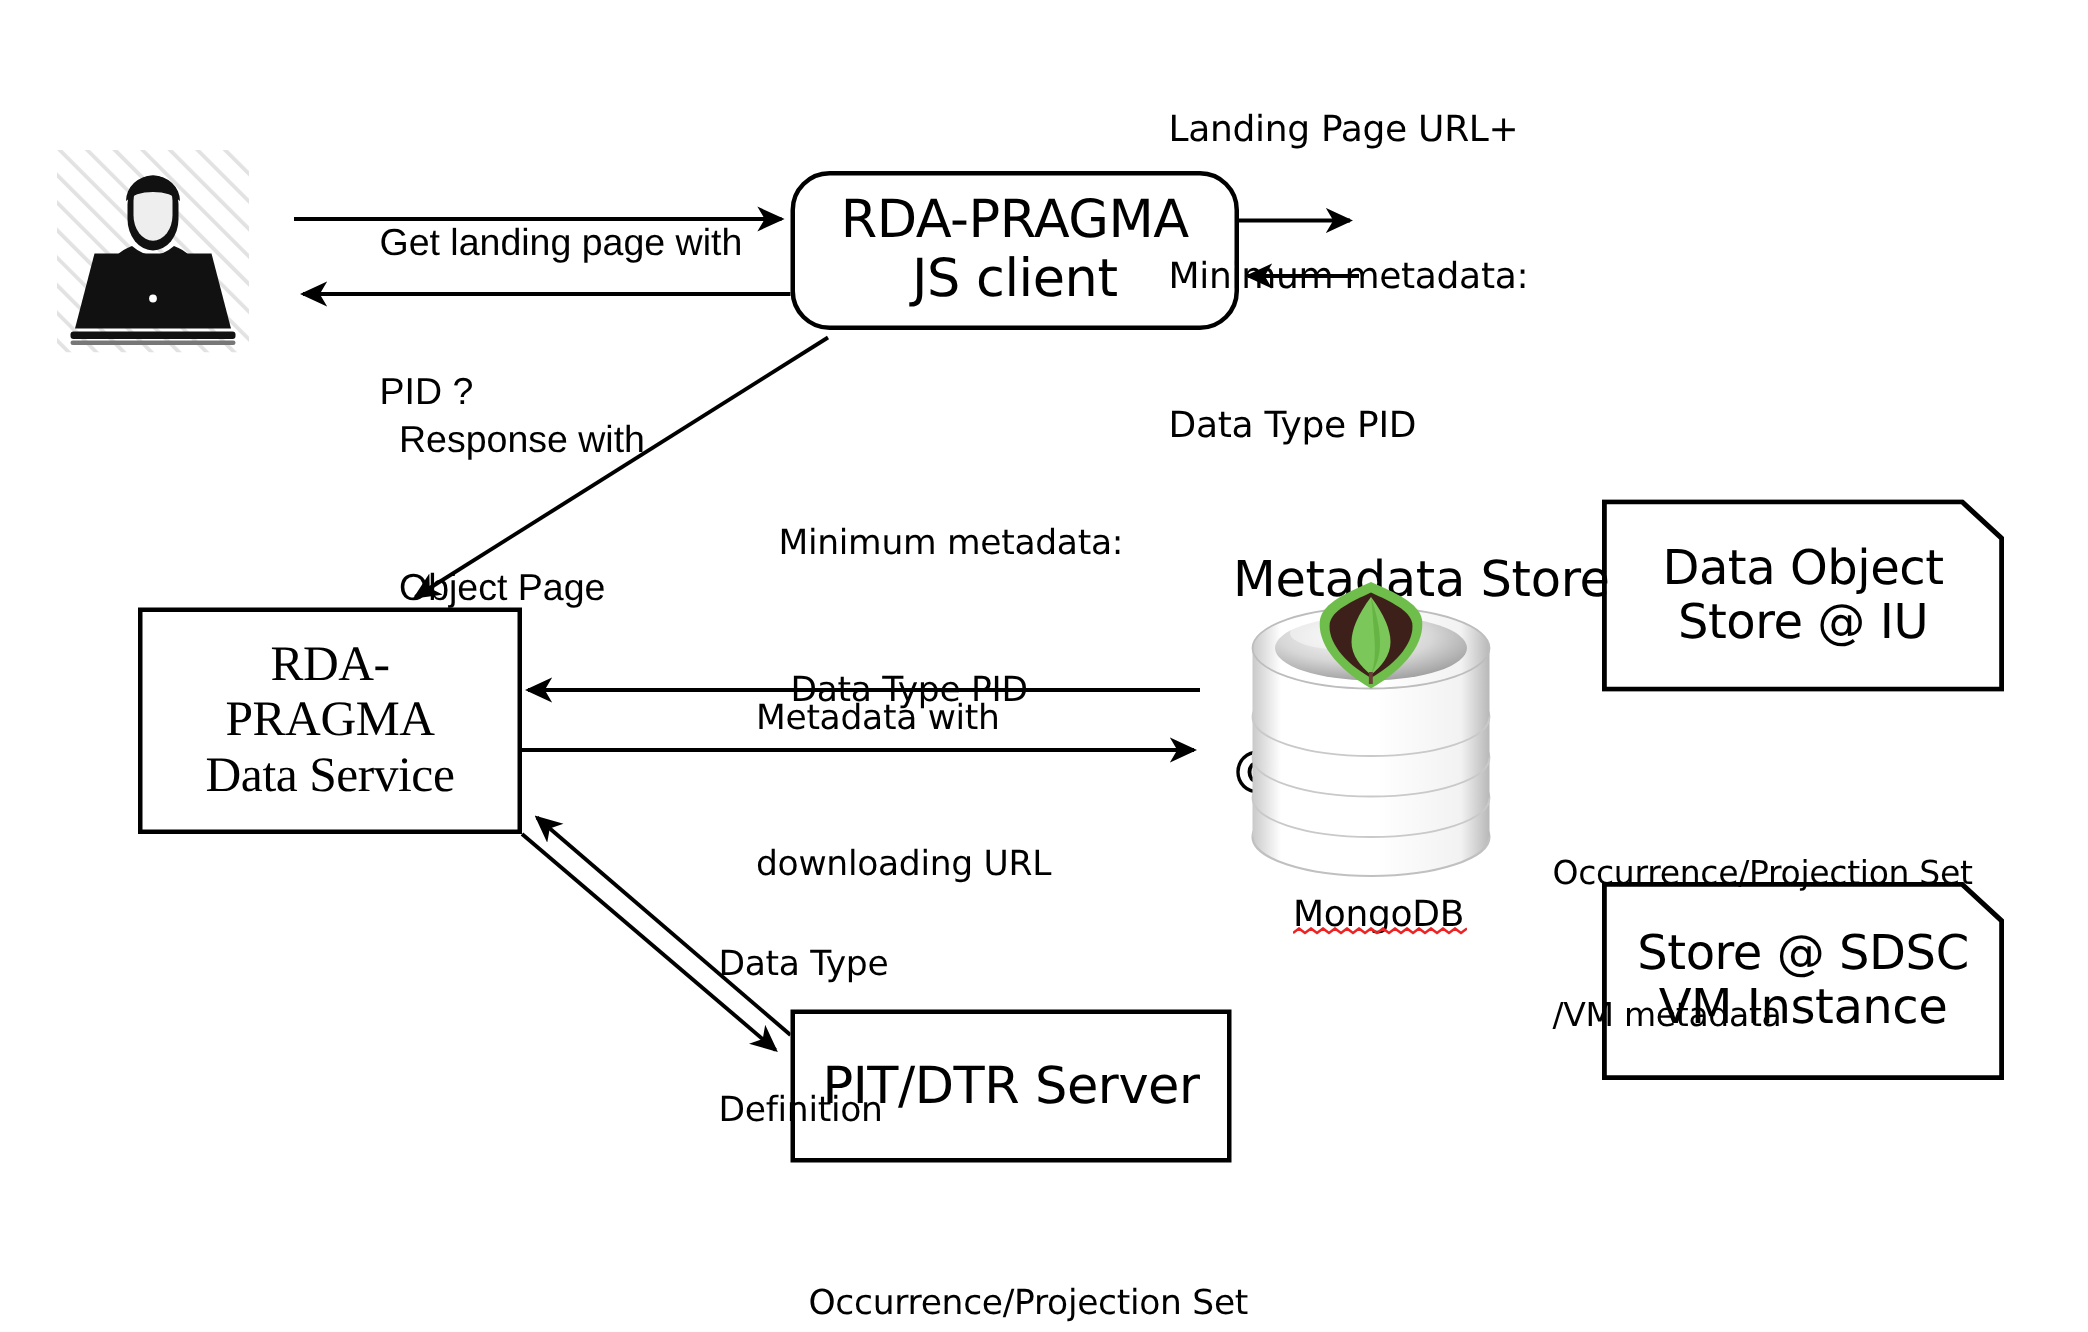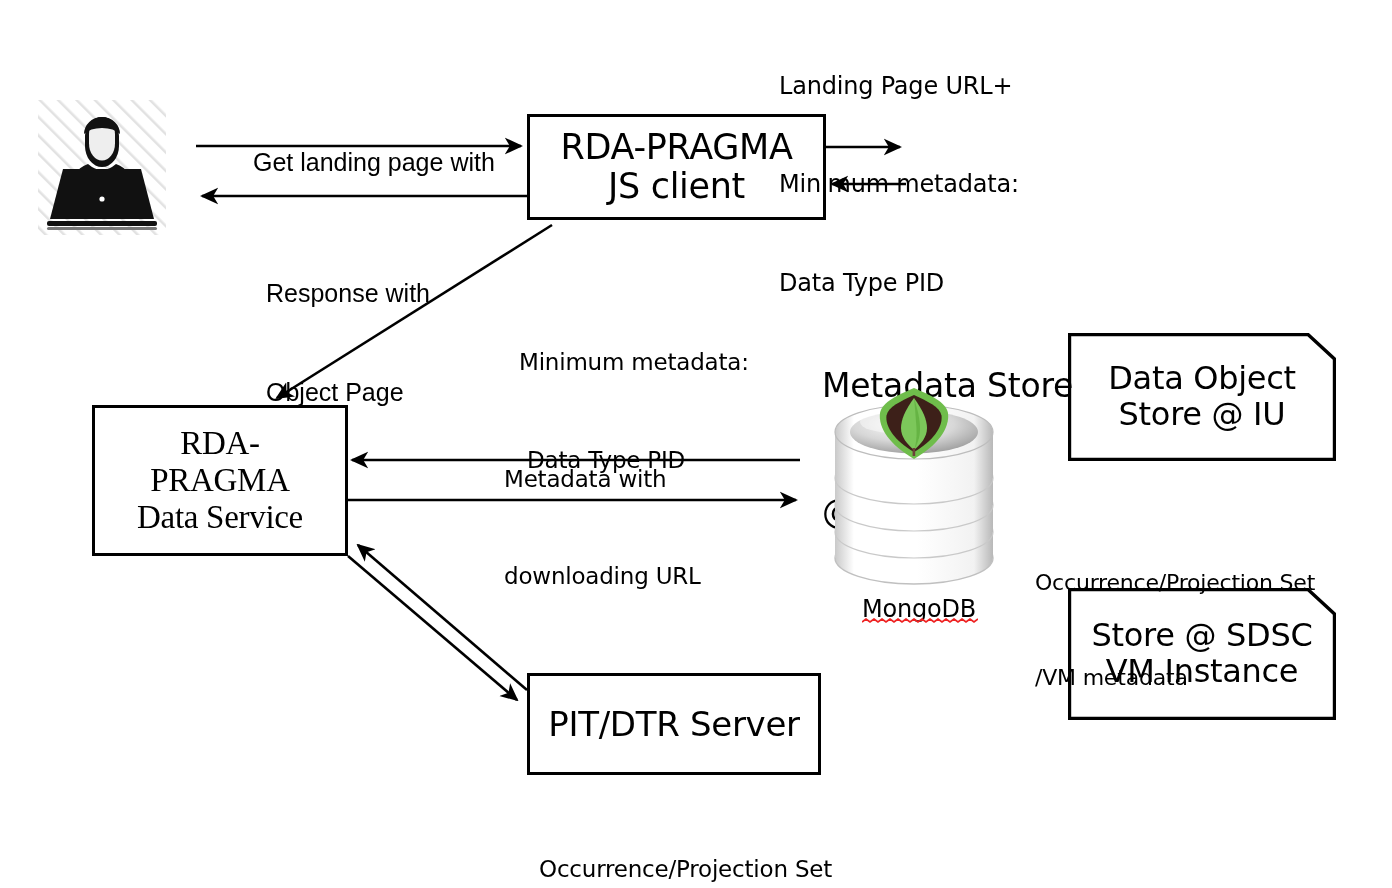--- a/index.html
+++ b/index.html
@@ -142,21 +142,21 @@
       <path d="M31,92 q2,-22 19,-28 q7,6 14,6 q7,0 14,-6 q17,6 19,28 z" fill="#111"></path>
 
       <path d="M25,69 L103,69 L116,119 L12,119 Z" fill="#111"></path>
       <circle cx="64" cy="99" r="2.6" fill="#ffffff"></circle>
 
       <rect x="9" y="121" width="110" height="5" rx="2" fill="#111"></rect>
       <rect x="9" y="127" width="110" height="3" rx="1.5" fill="#777"></rect>
     </svg>
   </div>
 
-  <div class="node-box" style="left:527px; top:114px; width:299px; height:106px; font-size:35px;">
+  <div class="node-box" style="left:527px; top:114px; width:299px; height:106px; font-size:35px;border-radius:26px;">
     <div class="lines">
       <div>RDA-PRAGMA</div>
       <div>JS client</div>
     </div>
   </div>
 
 
   <div class="node-box" style="left:92px; top:405px; width:256px; height:151px; font-size:33px;font-family:Liberation Serif, serif;">
     <div class="lines">
       <div>RDA-</div>
@@ -242,20 +242,21 @@
     </svg>
   </div>
 
   <div class="label" style="left:862px; top:594px; font-size:24px;">MongoDB</div>
   <svg class="squiggle" style="left:862px; top:618px; width:116px;" viewBox="0 0 116 6" preserveAspectRatio="none">
     <path d="M0,4 L4,1 L8,4 L12,1 L16,4 L20,1 L24,4 L28,1 L32,4 L36,1 L40,4 L44,1 L48,4 L52,1 L56,4 L60,1 L64,4 L68,1 L72,4 L76,1 L80,4 L84,1 L88,4 L92,1 L96,4 L100,1 L104,4 L108,1 L112,4 L116,1" fill="none" stroke="#ee2222" stroke-width="1.7"></path>
   </svg>
 
   <div class="label helv" style="left:253px; top:80px; font-size:25px; line-height:1.32;">
     <div>Get landing page with</div>
+    <div>PID ?</div>
   </div>
 
   <div class="label helv" style="left:266px; top:211px; font-size:25px; line-height:1.32;">
     <div>Response with</div>
     <div>Object Page</div>
   </div>
 
   <div class="label" style="left:779px; top:4px; font-size:24px; line-height:1.37;">
     <div>Landing Page URL+</div>
     <div>Minimum metadata:</div>
@@ -265,20 +266,24 @@
   <div class="label" style="left:519px; top:281px; font-size:23px; line-height:1.42;">
     <div>Minimum metadata:</div>
     <div style="padding-left:8px;">Data Type PID</div>
   </div>
 
   <div class="label" style="left:504px; top:399px; font-size:23px; line-height:1.4;">
     <div>Metadata with</div>
     <div>downloading URL</div>
   </div>
 
+  <div class="label" style="left:479px; top:563px; font-size:23px; line-height:1.4;">
+    <div>Data Type</div>
+    <div>Definition</div>
+  </div>
 
   <div class="label" style="left:1035px; top:503px; font-size:22px; line-height:1.45;">
     <div>Occurrence/Projection Set</div>
     <div>/VM metadata</div>
   </div>
 
   <div class="label" style="left:539px; top:792px; font-size:23px; line-height:1.35;">
     <div>Occurrence/Projection Set</div>
     
     

